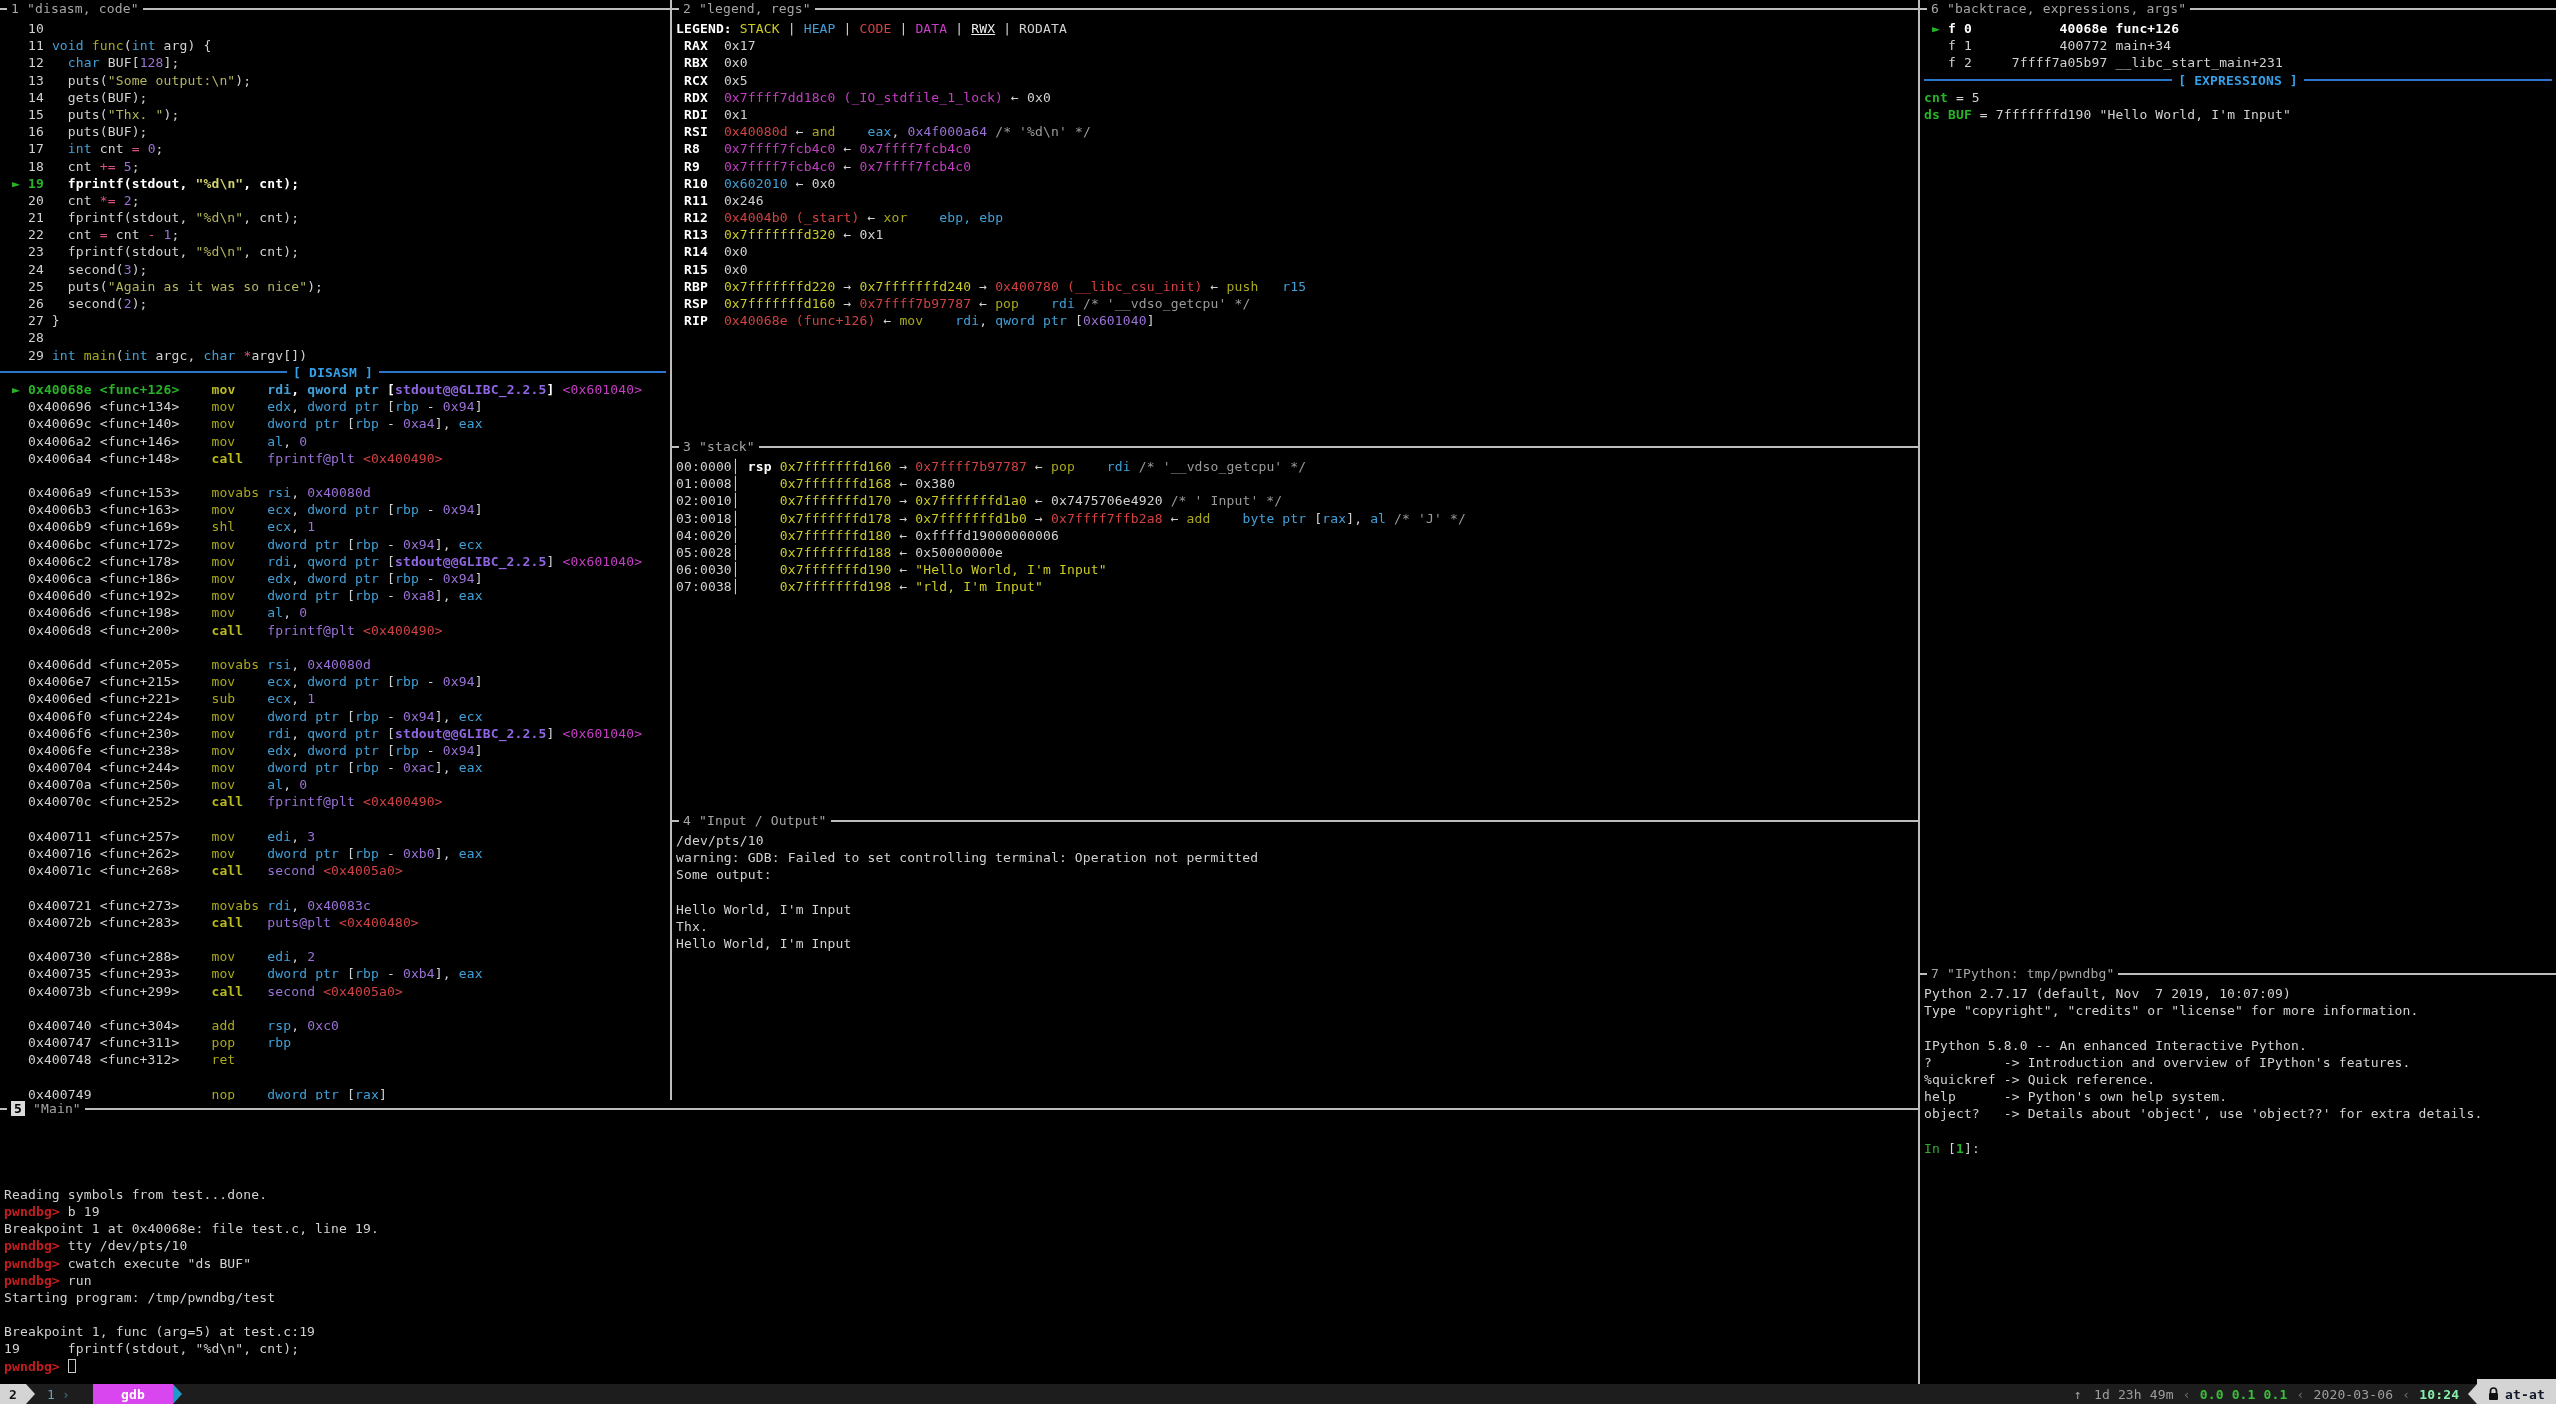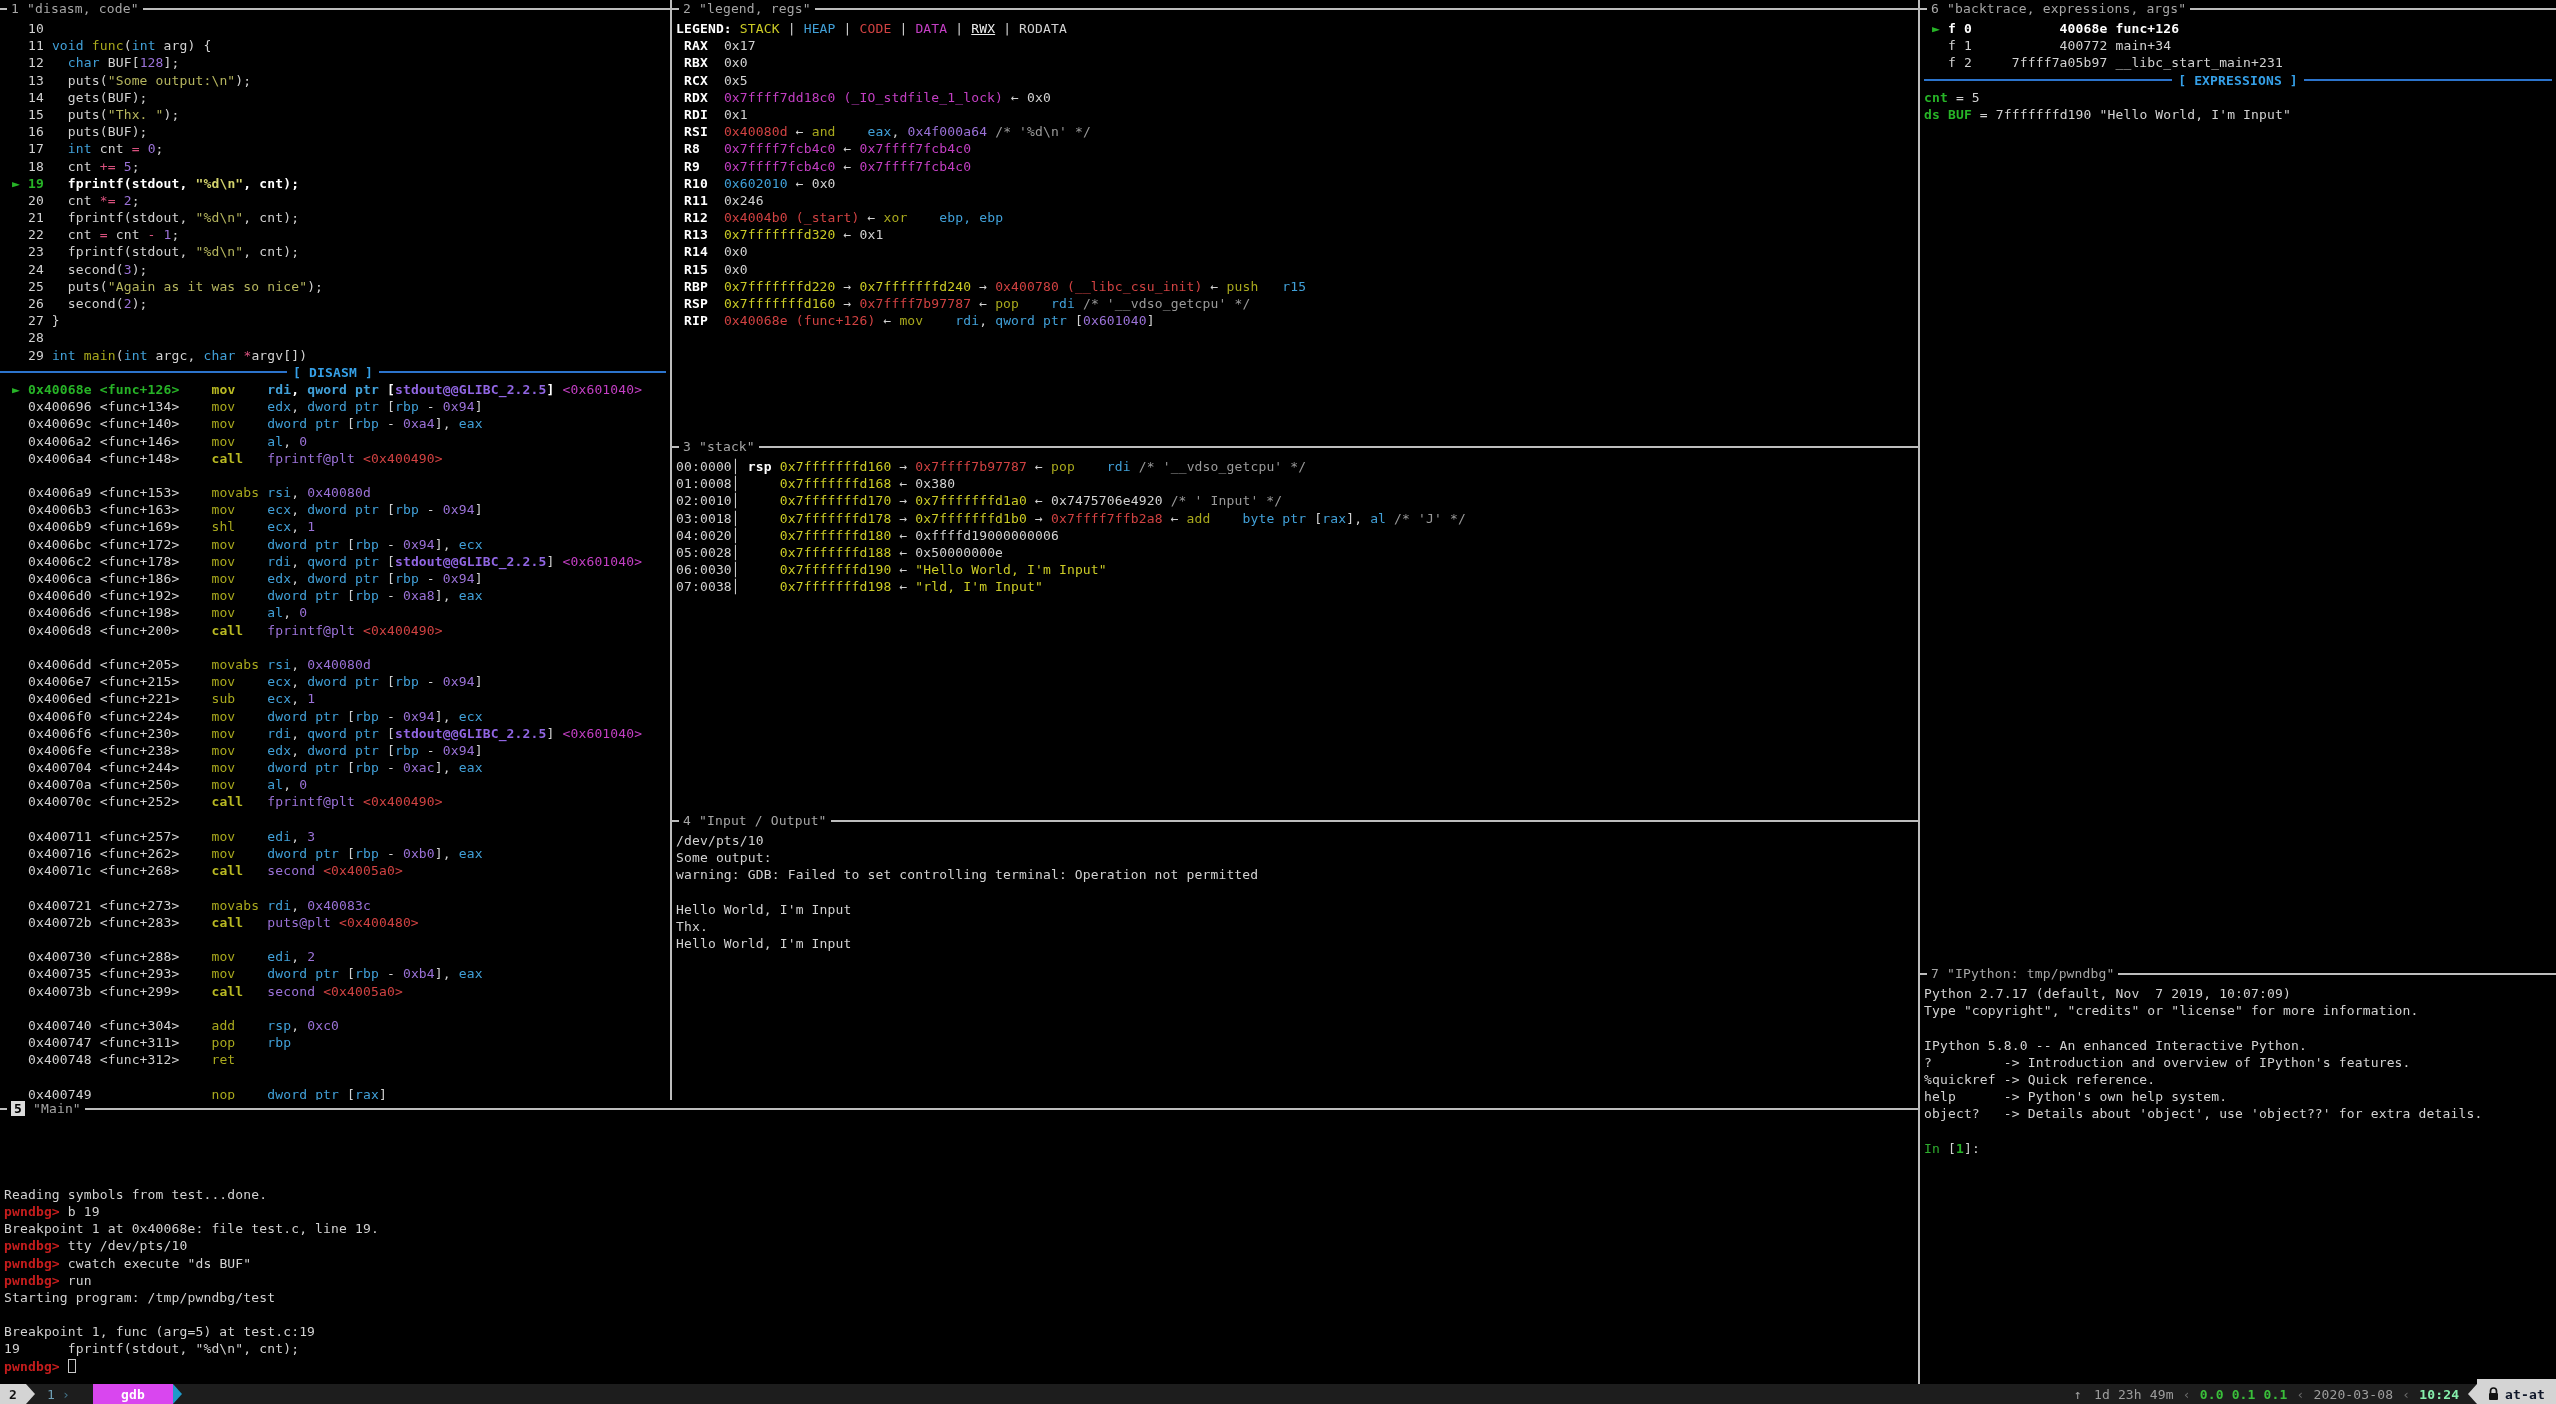--- a/index.html
+++ b/index.html
@@ -197,22 +197,22 @@
     </div>
 </div>
 
 <div class="pane" style="left:672px;top:812px;width:1246px;height:288px">
   <div class="hdr">
     <div class="hline"></div>
     <span class="hlab"><span class="hnum">4</span> <span>"Input / Output"</span></span>
   </div>
   <div class="content">
       <div class="tl"><span class="s-d">/dev/pts/10</span></div>
+      <div class="tl"><span class="s-d">warning: GDB: Failed to set controlling terminal: Operation not permitted</span></div>
       <div class="tl"><span class="s-d">Some output:</span></div>
-      <div class="tl"><span class="s-d">warning: GDB: Failed to set controlling terminal: Operation not permitted</span></div>
       <div class="tl"></div>
       <div class="tl"><span class="s-d">Hello World, I'm Input</span></div>
       <div class="tl"><span class="s-d">Thx. </span></div>
       <div class="tl"><span class="s-d">Hello World, I'm Input</span></div>
     </div>
 </div>
 
 <div class="pane" style="left:0;top:1100px;width:1918px;height:284px">
   <div class="hdr">
     <div class="hline"></div>
@@ -287,21 +287,21 @@
       <span class="seg-gdb">gdb</span>
       <span class="arrow-r blue"></span>
     </span>
   </div>
   <div class="sb-right">
     <span class="sb-dim">↑</span>
     <span class="sb-dim" style="margin-left:12px">1d 23h 49m</span>
     <span class="sb-sep">‹</span>
     <span class="sb-load">0.0 0.1 0.1</span>
     <span class="sb-sep">‹</span>
-    <span class="sb-dim">2020-03-08</span>
+    <span class="sb-dim">2020-03-06</span>
     <span class="sb-sep">‹</span>
     <span class="sb-time">10:24</span>
     <span class="arrow-l silver" style="margin-left:9px"></span>
     <span class="seg-host">
       <span style="display:inline-flex">
           <svg width="11" height="14" viewBox="0 0 11 14">
             <path d="M2.5 6V4a3 3 0 0 1 6 0v2" fill="none" stroke="#111" stroke-width="1.7"></path>
             <rect x="1" y="6" width="9" height="7" rx="1" fill="#111"></rect>
           </svg>
         </span>

